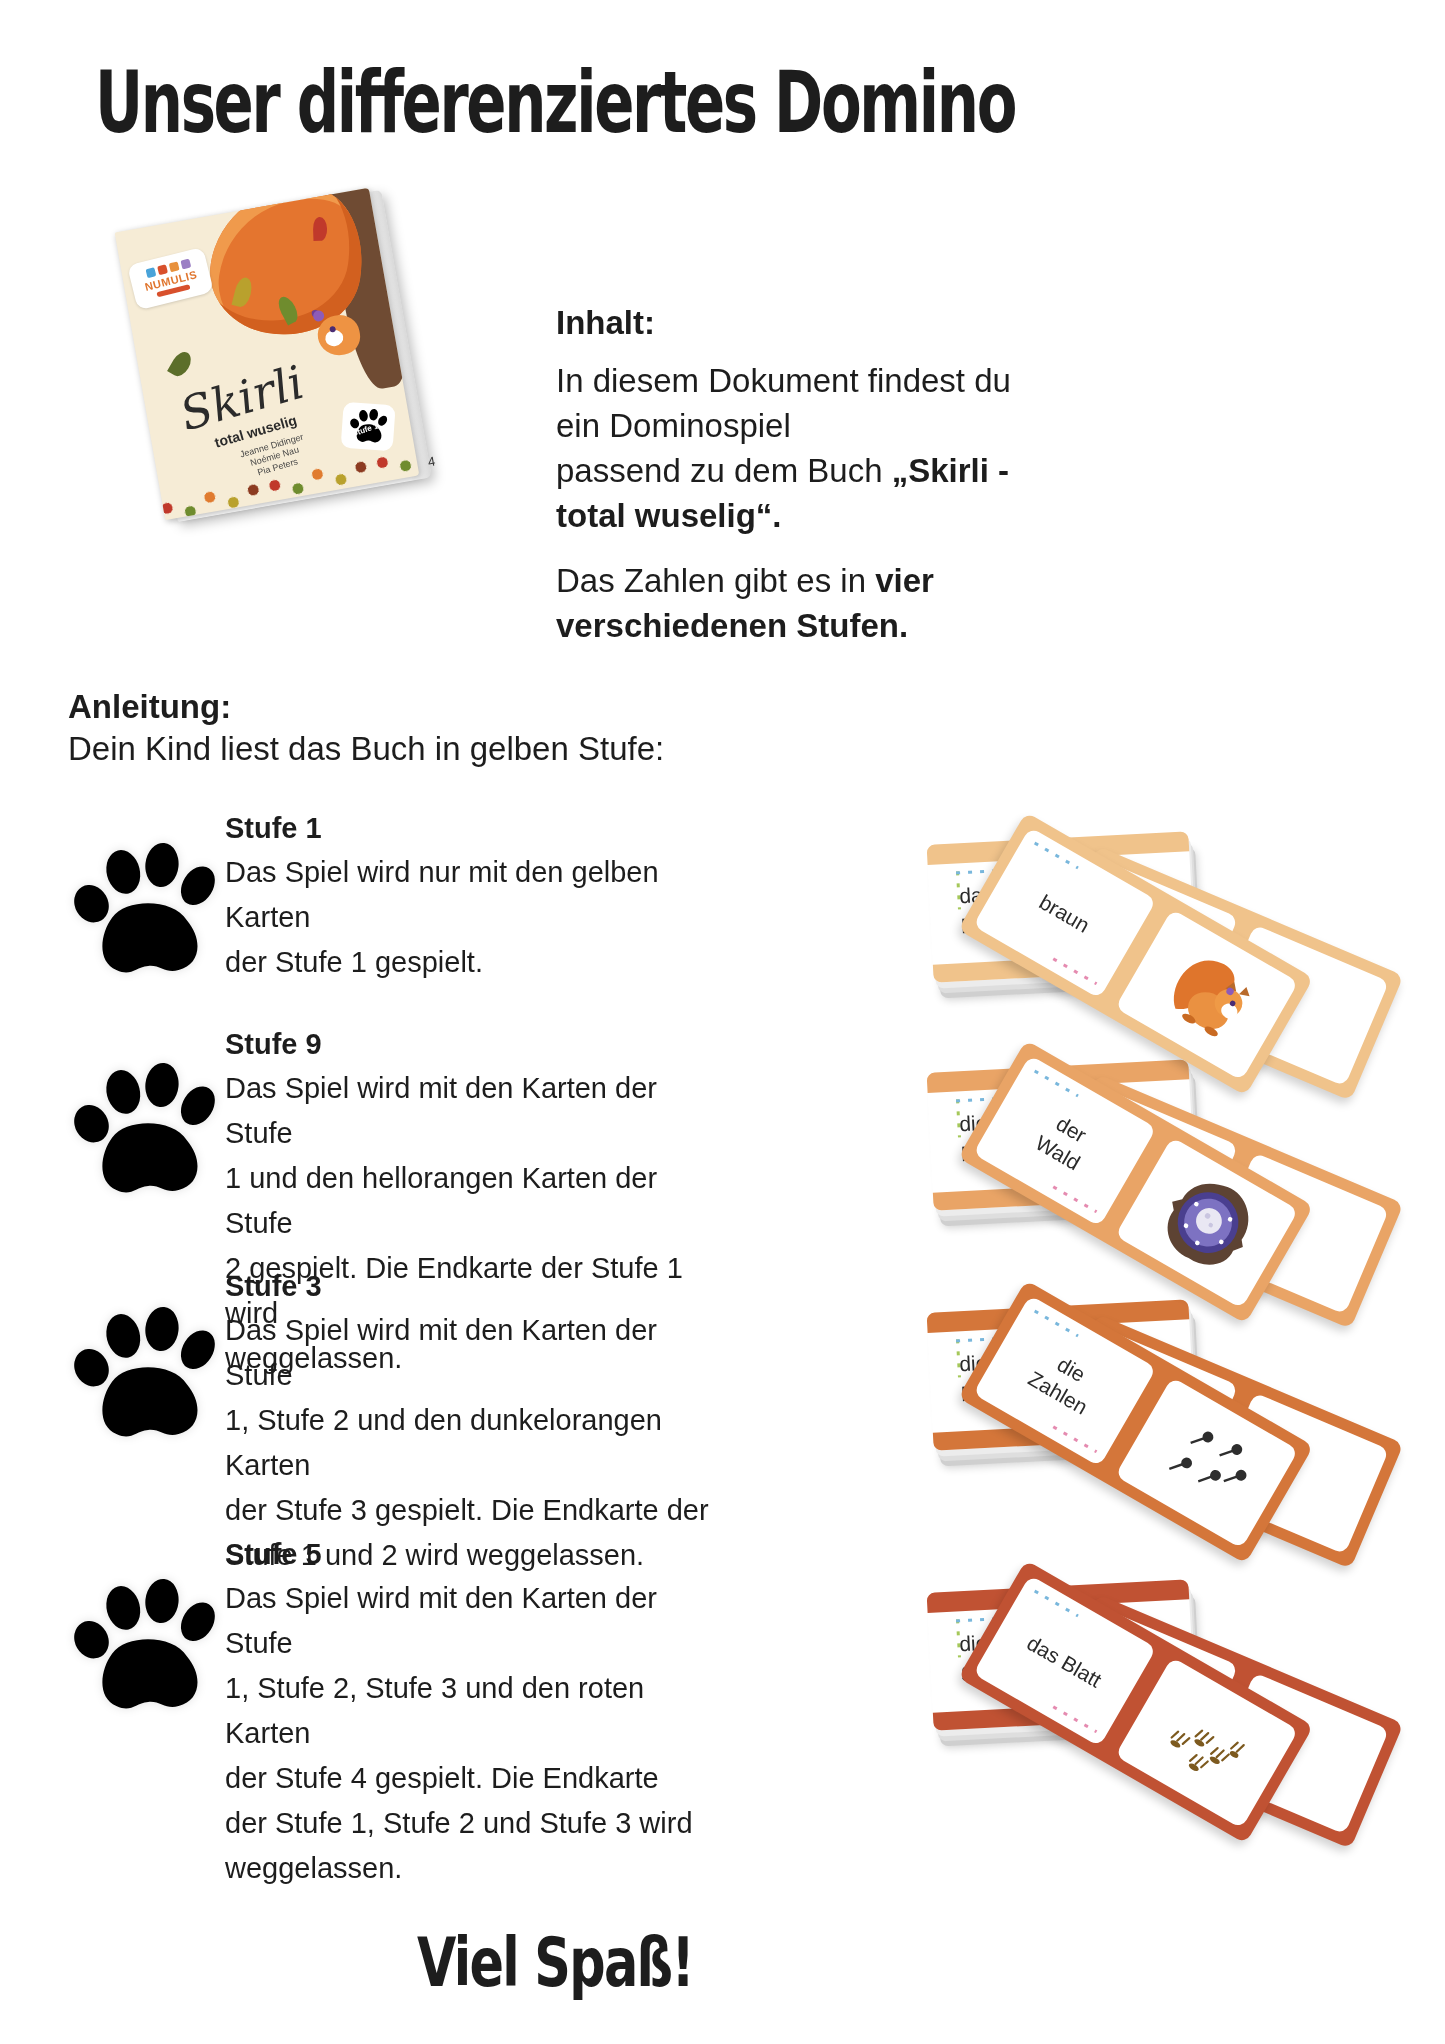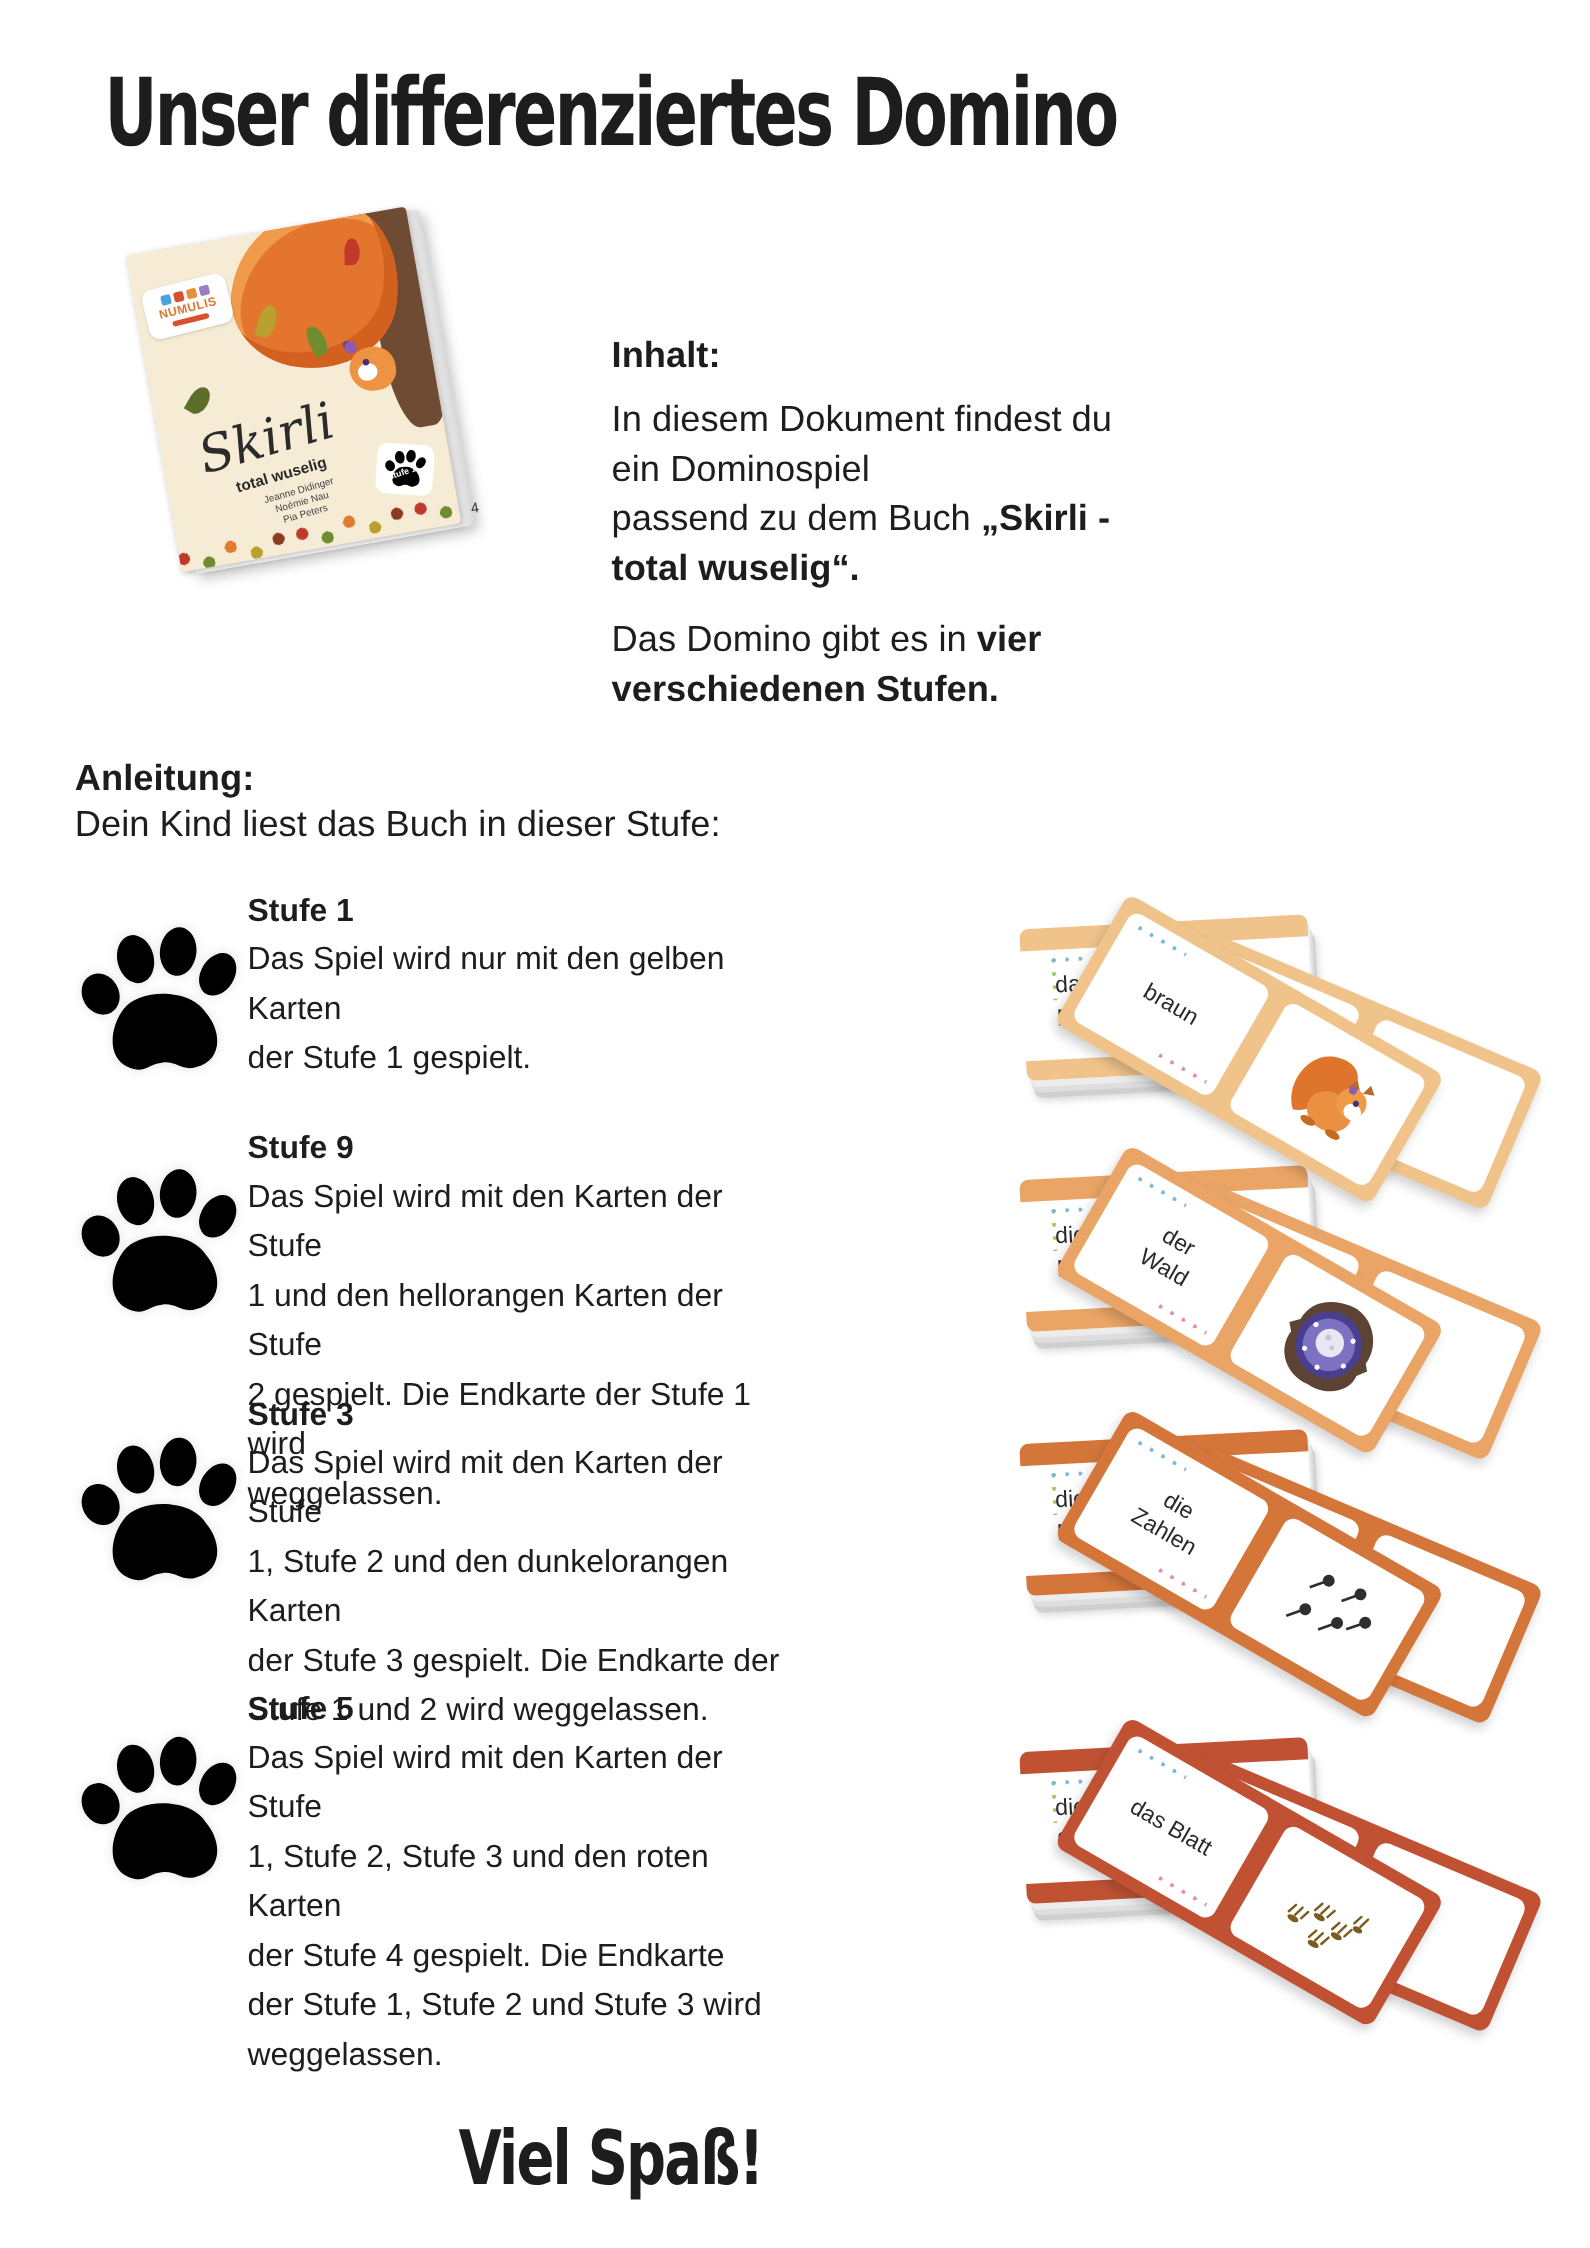--- a/index.html
+++ b/index.html
@@ -178,26 +178,26 @@
         <span class="badge-label">Stufe 1</span>
       </div>
     </div>
   </div>
 
   <div class="inhalt">
     <div class="section-heading">Inhalt:</div>
     <div class="body-line">In diesem Dokument findest du ein Dominospiel</div>
     <div class="body-line"><span>passend zu dem Buch </span><b>„Skirli - total wuselig“.</b></div>
     <div class="gap"></div>
-    <div class="body-line"><span>Das Domino gibt es in </span><b>vier verschiedenen Stufen.</b></div>
+    <div class="body-line"><span>Das Zahlen gibt es in </span><b>vier verschiedenen Stufen.</b></div>
   </div>
 
   <div class="anleitung">
     <div class="section-heading">Anleitung:</div>
-    <div class="body-line">Dein Kind liest das Buch in dieser Stufe:</div>
+    <div class="body-line">Dein Kind liest das Buch in gelben Stufe:</div>
   </div>
 
   <div class="stufe-row s-row1" data-filled="1">
     <svg class="paw" viewBox="0 0 110 100">
         <use href="#paw-shape"></use>
       </svg>
     <div class="stufe-text">
       <div class="stufe-label">Stufe 1</div>
       <div class="stufe-desc multiline">Das Spiel wird nur mit den gelben Karten
 der Stufe 1 gespielt.</div>

